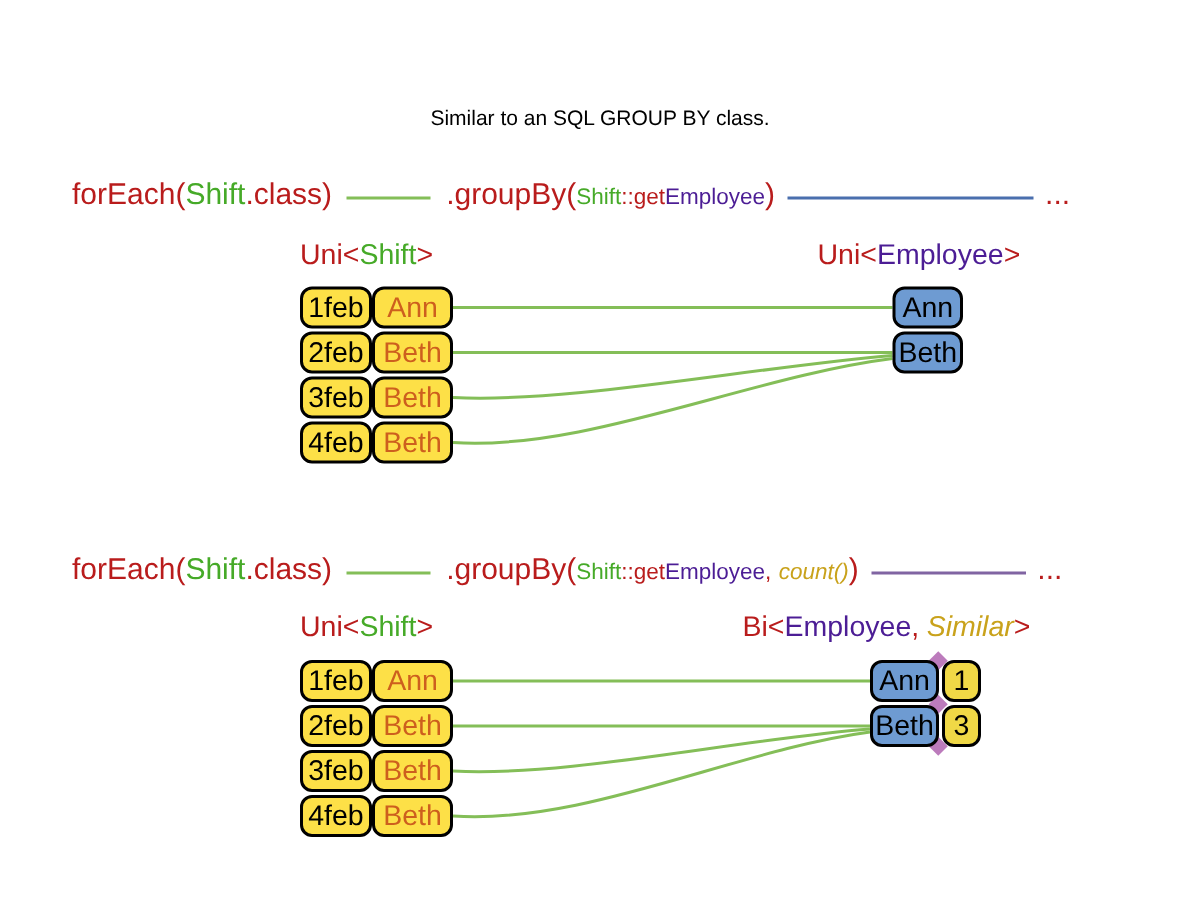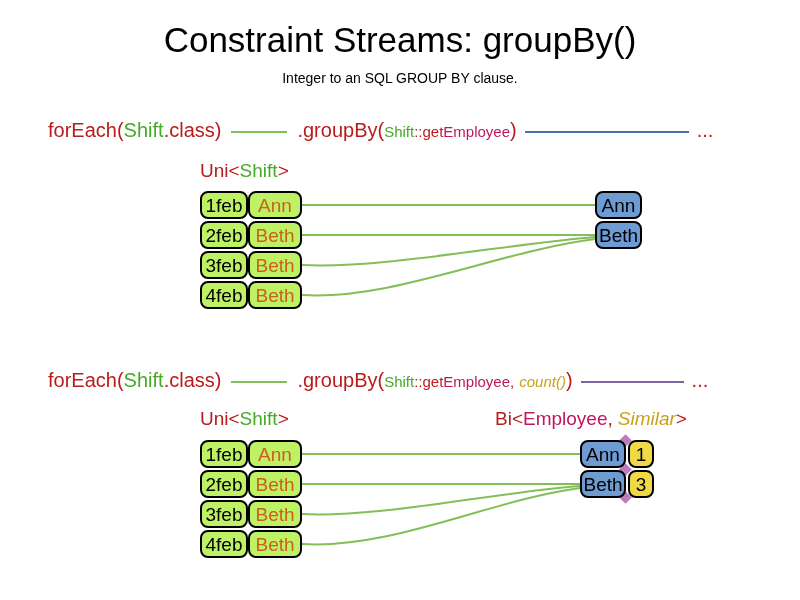--- a/index.html
+++ b/index.html
@@ -18,35 +18,35 @@
     font-size:14px;color:#000;
   }
   
   .codeline{
     position:absolute;left:48px;height:26px;display:flex;align-items:baseline;
     font-size:20px;white-space:pre;
   }
   .codeline .sm{font-size:15px;}
   .k{color:#b91c1c;}
   .grn{color:#46AA28;}
-  .blu{color:#be185d;text-align:right;}
+  .blu{color:#4c1d95;text-align:right;}
   .gld{color:#C9A21B;font-style:italic;}
   .hline{align-self:center;height:0;border-top:2px solid #84BE58;}
   .hline.green{width:56px;margin:0 10px;}
   .hline.blue{width:164px;margin:0 8px;border-top:2px solid #4A6FAE;}
   .hline.purple{width:103px;margin:0 8px;border-top:2px solid #8064A2;}
   .comma{margin-right:5px;}
   
   .diagram{position:absolute;left:0;width:800px;height:165px;}
   .wires{position:absolute;left:0;top:0;}
   .hdr{position:absolute;font-size:19px;white-space:pre;}
   .shiftrow{position:absolute;left:200px;display:flex;}
   .cell{
     box-sizing:border-box;height:28px;border:2px solid #000;border-radius:8px;
-    background:#bef264;display:flex;align-items:center;justify-content:center;
+    background:#fde047;display:flex;align-items:center;justify-content:center;
     font-size:19px;line-height:1;
   }
   .cell.date{width:48px;color:#000;}
   .cell.name{width:54px;color:#CD5F1E;}
   .gbox{
     position:absolute;box-sizing:border-box;height:28px;border:2px solid #000;
     border-radius:8px;display:flex;align-items:center;justify-content:center;
     font-size:19px;line-height:1;color:#000;
   }
   .gbox.blue{background:#6E9BD2;}
@@ -54,40 +54,40 @@
   .diamond{
     position:absolute;width:9px;height:9px;background:#BC7BBC;
     transform:rotate(45deg);
   }
 </style>
 </head>
 <body>
 
 <div class="slide">
 
-  <div class="title">Constraint Streams: groupBy()</div>
-  <div class="subtitle">Integer to an SQL GROUP BY clause.</div>
+  <div class="subtitle">Similar to an SQL GROUP BY class.</div>
 
   <div class="codeline" style="top:119px;">
     <span class="k">forEach(</span><span class="grn">Shift</span><span class="k">.class)</span>
     <span class="hline green"></span>
     <span class="k">.groupBy(</span><span class="grn sm">Shift</span><span class="k sm">::get</span><span class="blu sm">Employee</span><span class="k">)</span>
     <span class="hline blue"></span>
     <span class="k">...</span>
   </div>
 
   <div class="diagram" style="top:155px;">
     <svg class="wires" width="800" height="165" viewBox="0 0 800 165">
       <path d="M302,50 L595,50" stroke="#84BE58" stroke-width="2" fill="none"></path>
       <path d="M302,80 L595,80" stroke="#84BE58" stroke-width="2" fill="none"></path>
       <path d="M302,110 C380,114 500,90 595,82" stroke="#84BE58" stroke-width="2" fill="none"></path>
       <path d="M302,140 C390,146 500,96 595,84" stroke="#84BE58" stroke-width="2" fill="none"></path>
     </svg>
 
     <div class="hdr" style="left:200px;top:5px;"><span class="k">Uni&lt;</span><span class="grn">Shift</span><span class="k">&gt;</span></div>
+    <div class="hdr" style="left:545px;top:5px;"><span class="k">Uni&lt;</span><span class="blu">Employee</span><span class="k">&gt;</span></div>
 
     <div class="shiftrow" style="top:36px;">
       <div class="cell date">1feb</div>
       <div class="cell name">Ann</div>
     </div>
     <div class="shiftrow" style="top:66px;">
       <div class="cell date">2feb</div>
       <div class="cell name">Beth</div>
     </div>
     <div class="shiftrow" style="top:96px;">

